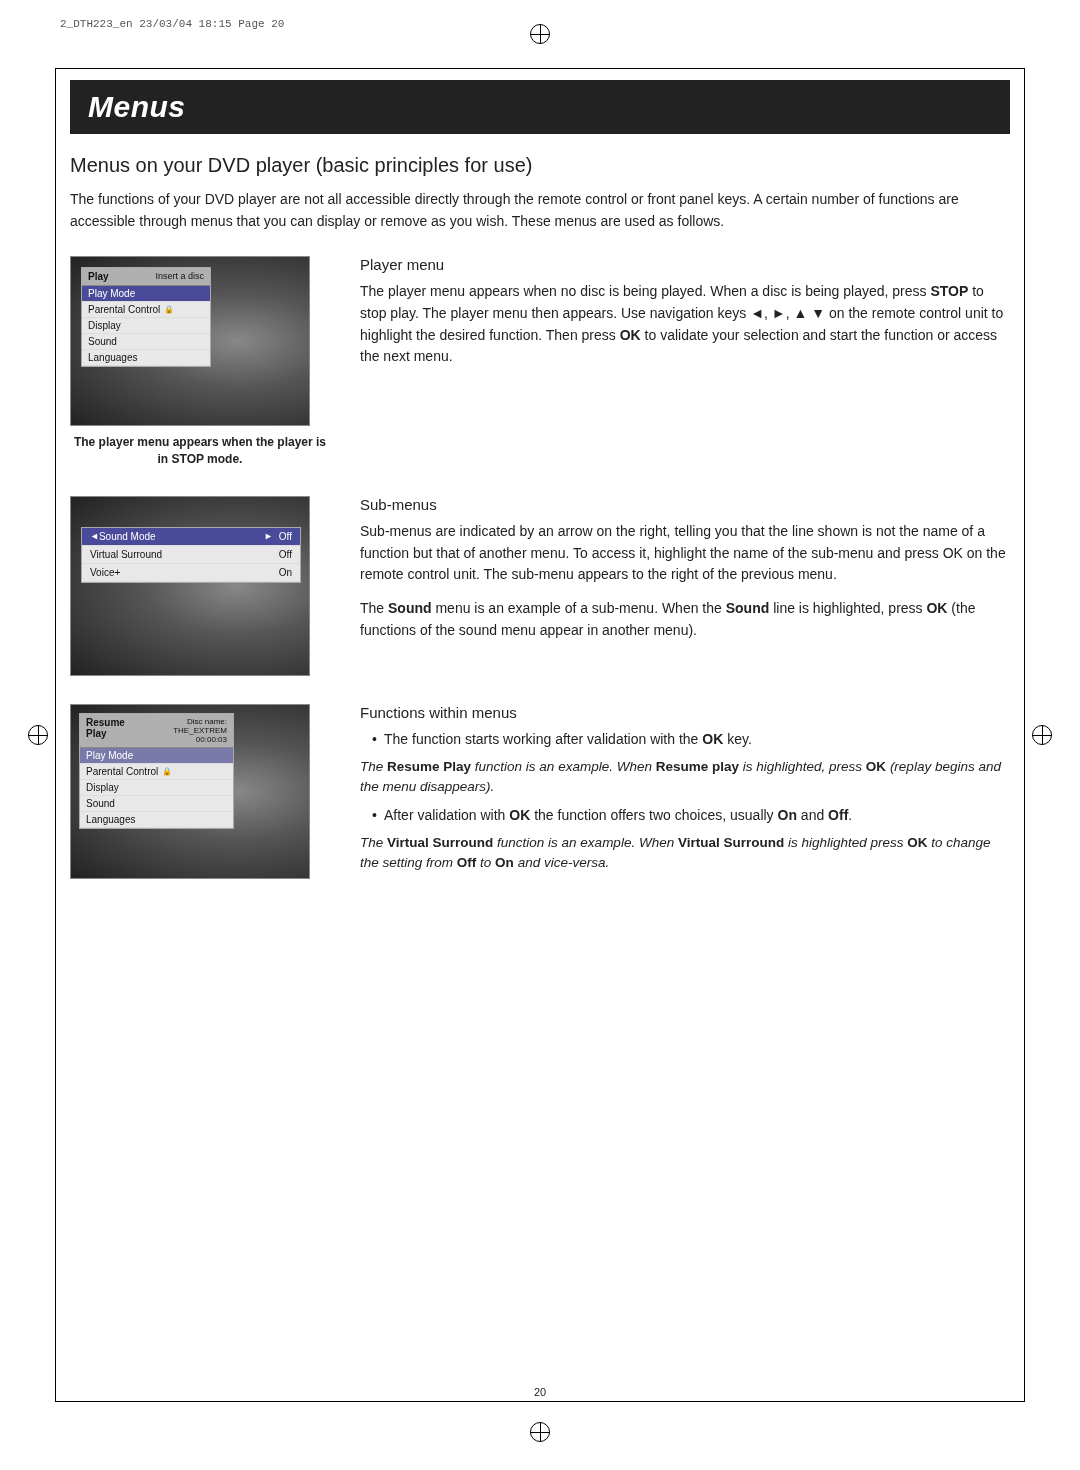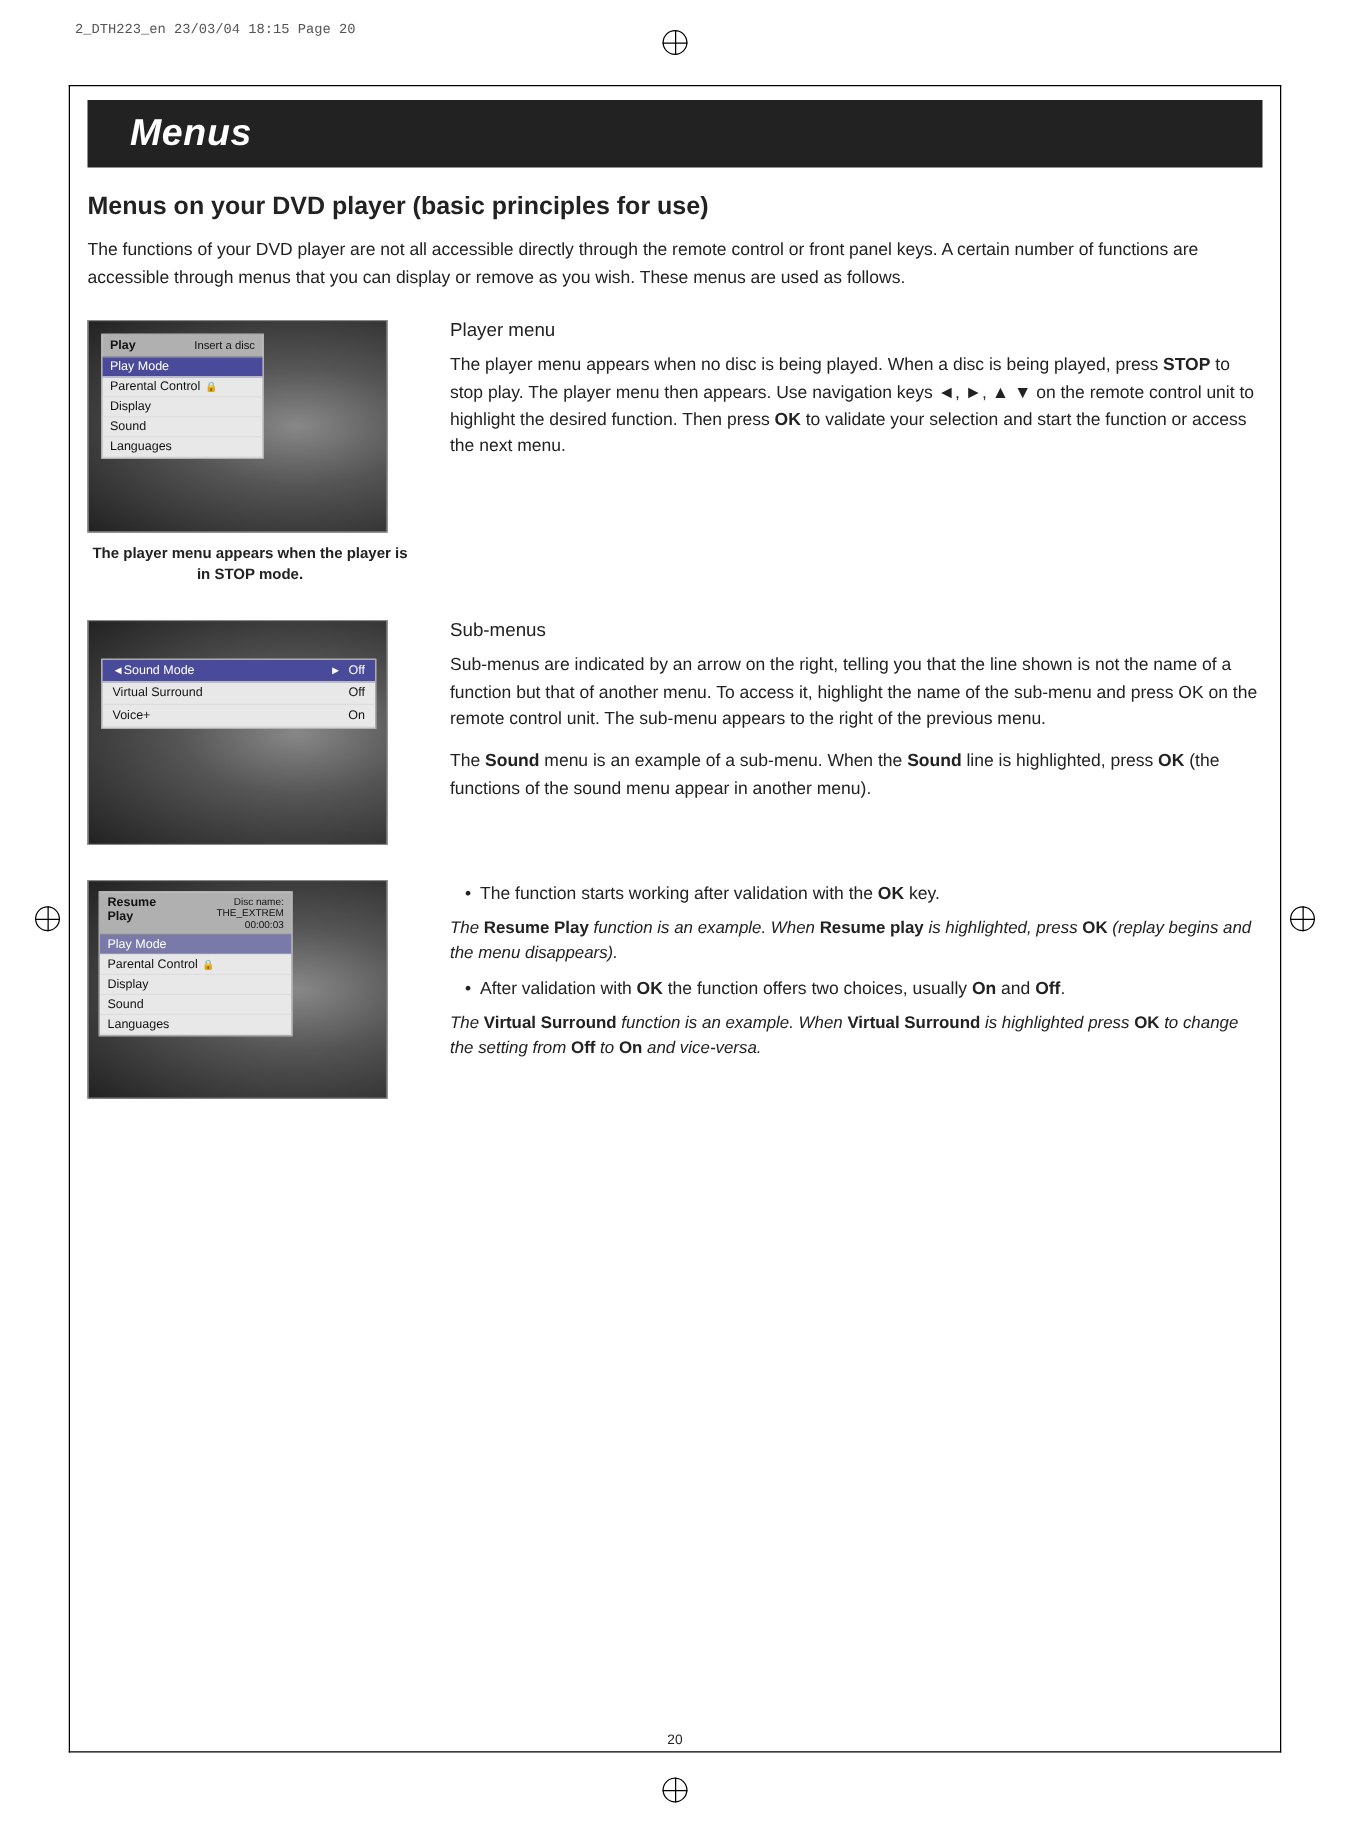--- a/index.html
+++ b/index.html
@@ -124,34 +124,34 @@
       top: 80px;
       left: 70px;
       right: 70px;
       bottom: 90px;
     }
 
     
     .title-banner {
       background: #222;
       color: #fff;
-      padding: 10px 34px;
+      padding: 10px 18px;
       margin-bottom: 20px;
     }
     .title-banner h1 {
       font-size: 30px;
       font-weight: 900;
       font-style: italic;
       letter-spacing: 0.5px;
     }
 
     
     .section-heading {
       font-size: 20px;
-      font-weight: 700;
+      font-weight: 400;
       margin-bottom: 12px;
     }
 
     
     .intro-text {
       font-size: 14px;
       line-height: 1.55;
       margin-bottom: 24px;
     }
 
@@ -491,20 +491,21 @@
             <div class="dvd-resume-item selected">Play Mode</div>
             <div class="dvd-resume-item">Parental Control <span style="font-size:8px;">🔒</span></div>
             <div class="dvd-resume-item">Display</div>
             <div class="dvd-resume-item">Sound</div>
             <div class="dvd-resume-item">Languages</div>
           </div>
         </div>
       </div>
 
       <div class="col-right">
+        <div class="sub-heading">Functions within menus</div>
 
         <ul class="bullet-list">
           <li>
             The function starts working after validation with the <strong>OK</strong> key.
           </li>
         </ul>
 
         <div class="italic-block">
           The <strong>Resume Play</strong> <em>function is an example. When</em> <strong>Resume play</strong> <em>is highlighted, press</em> <strong>OK</strong> <em>(replay begins and the menu disappears).</em>
         </div>

